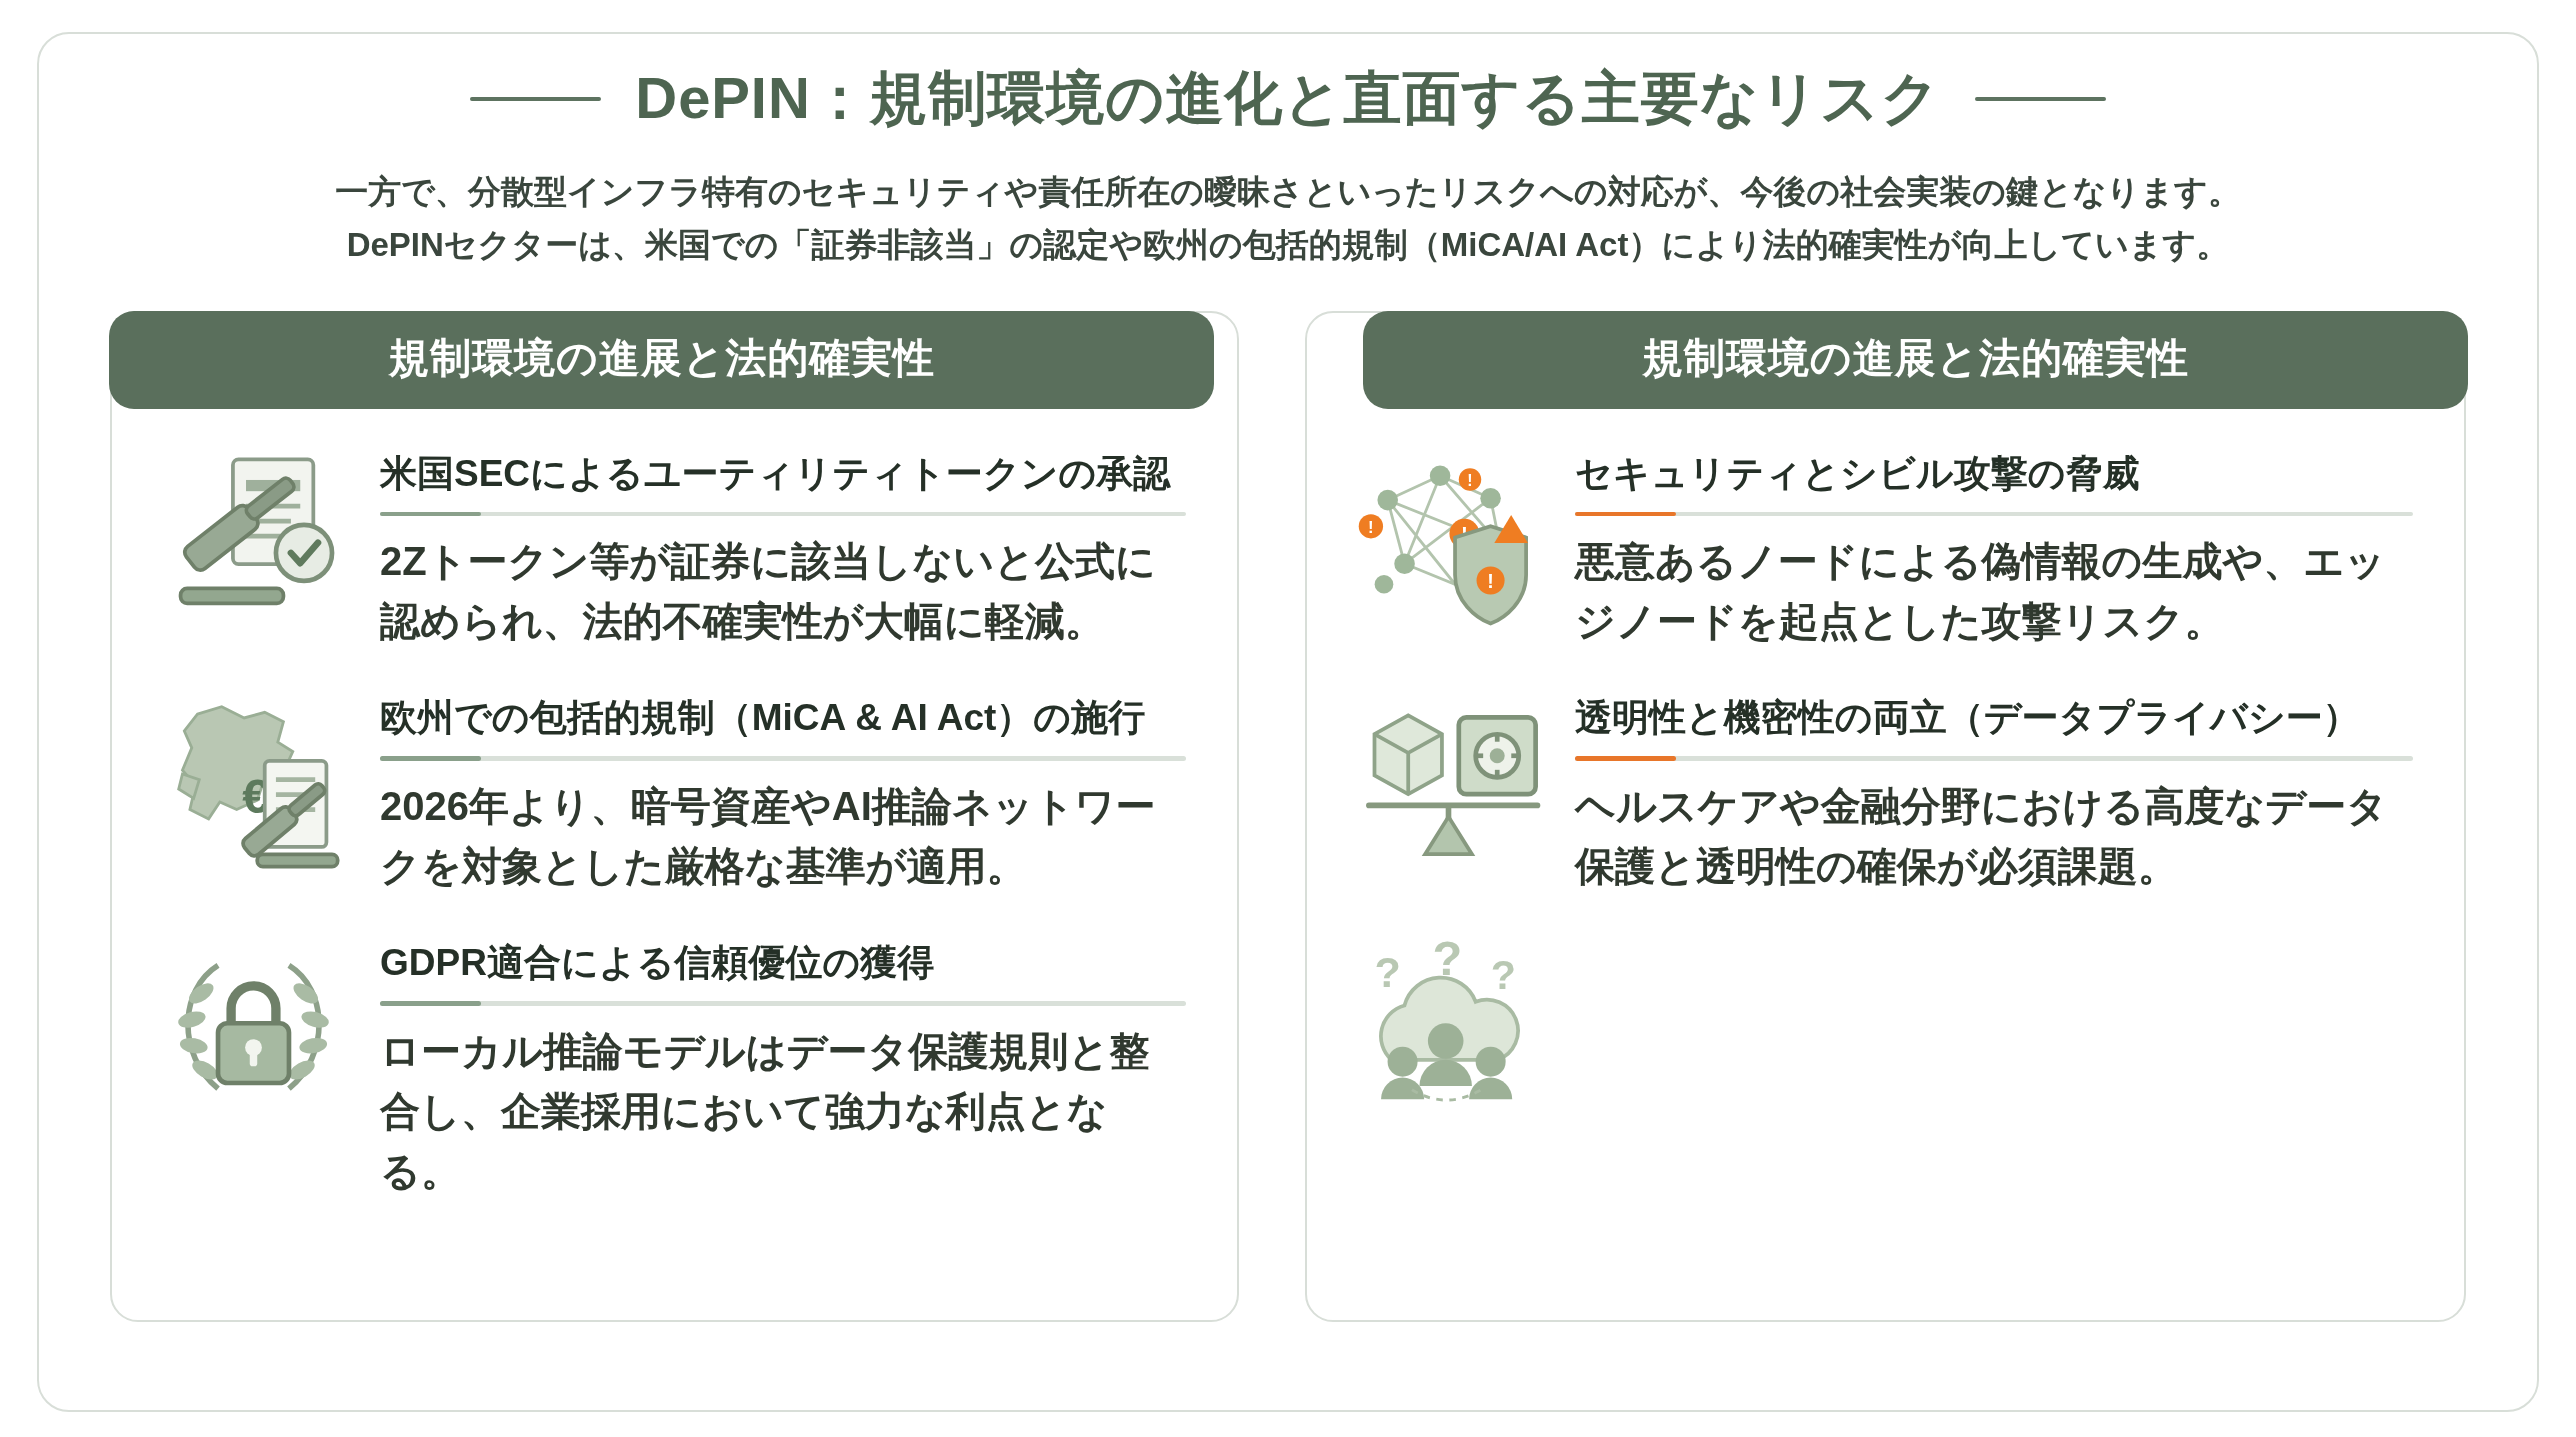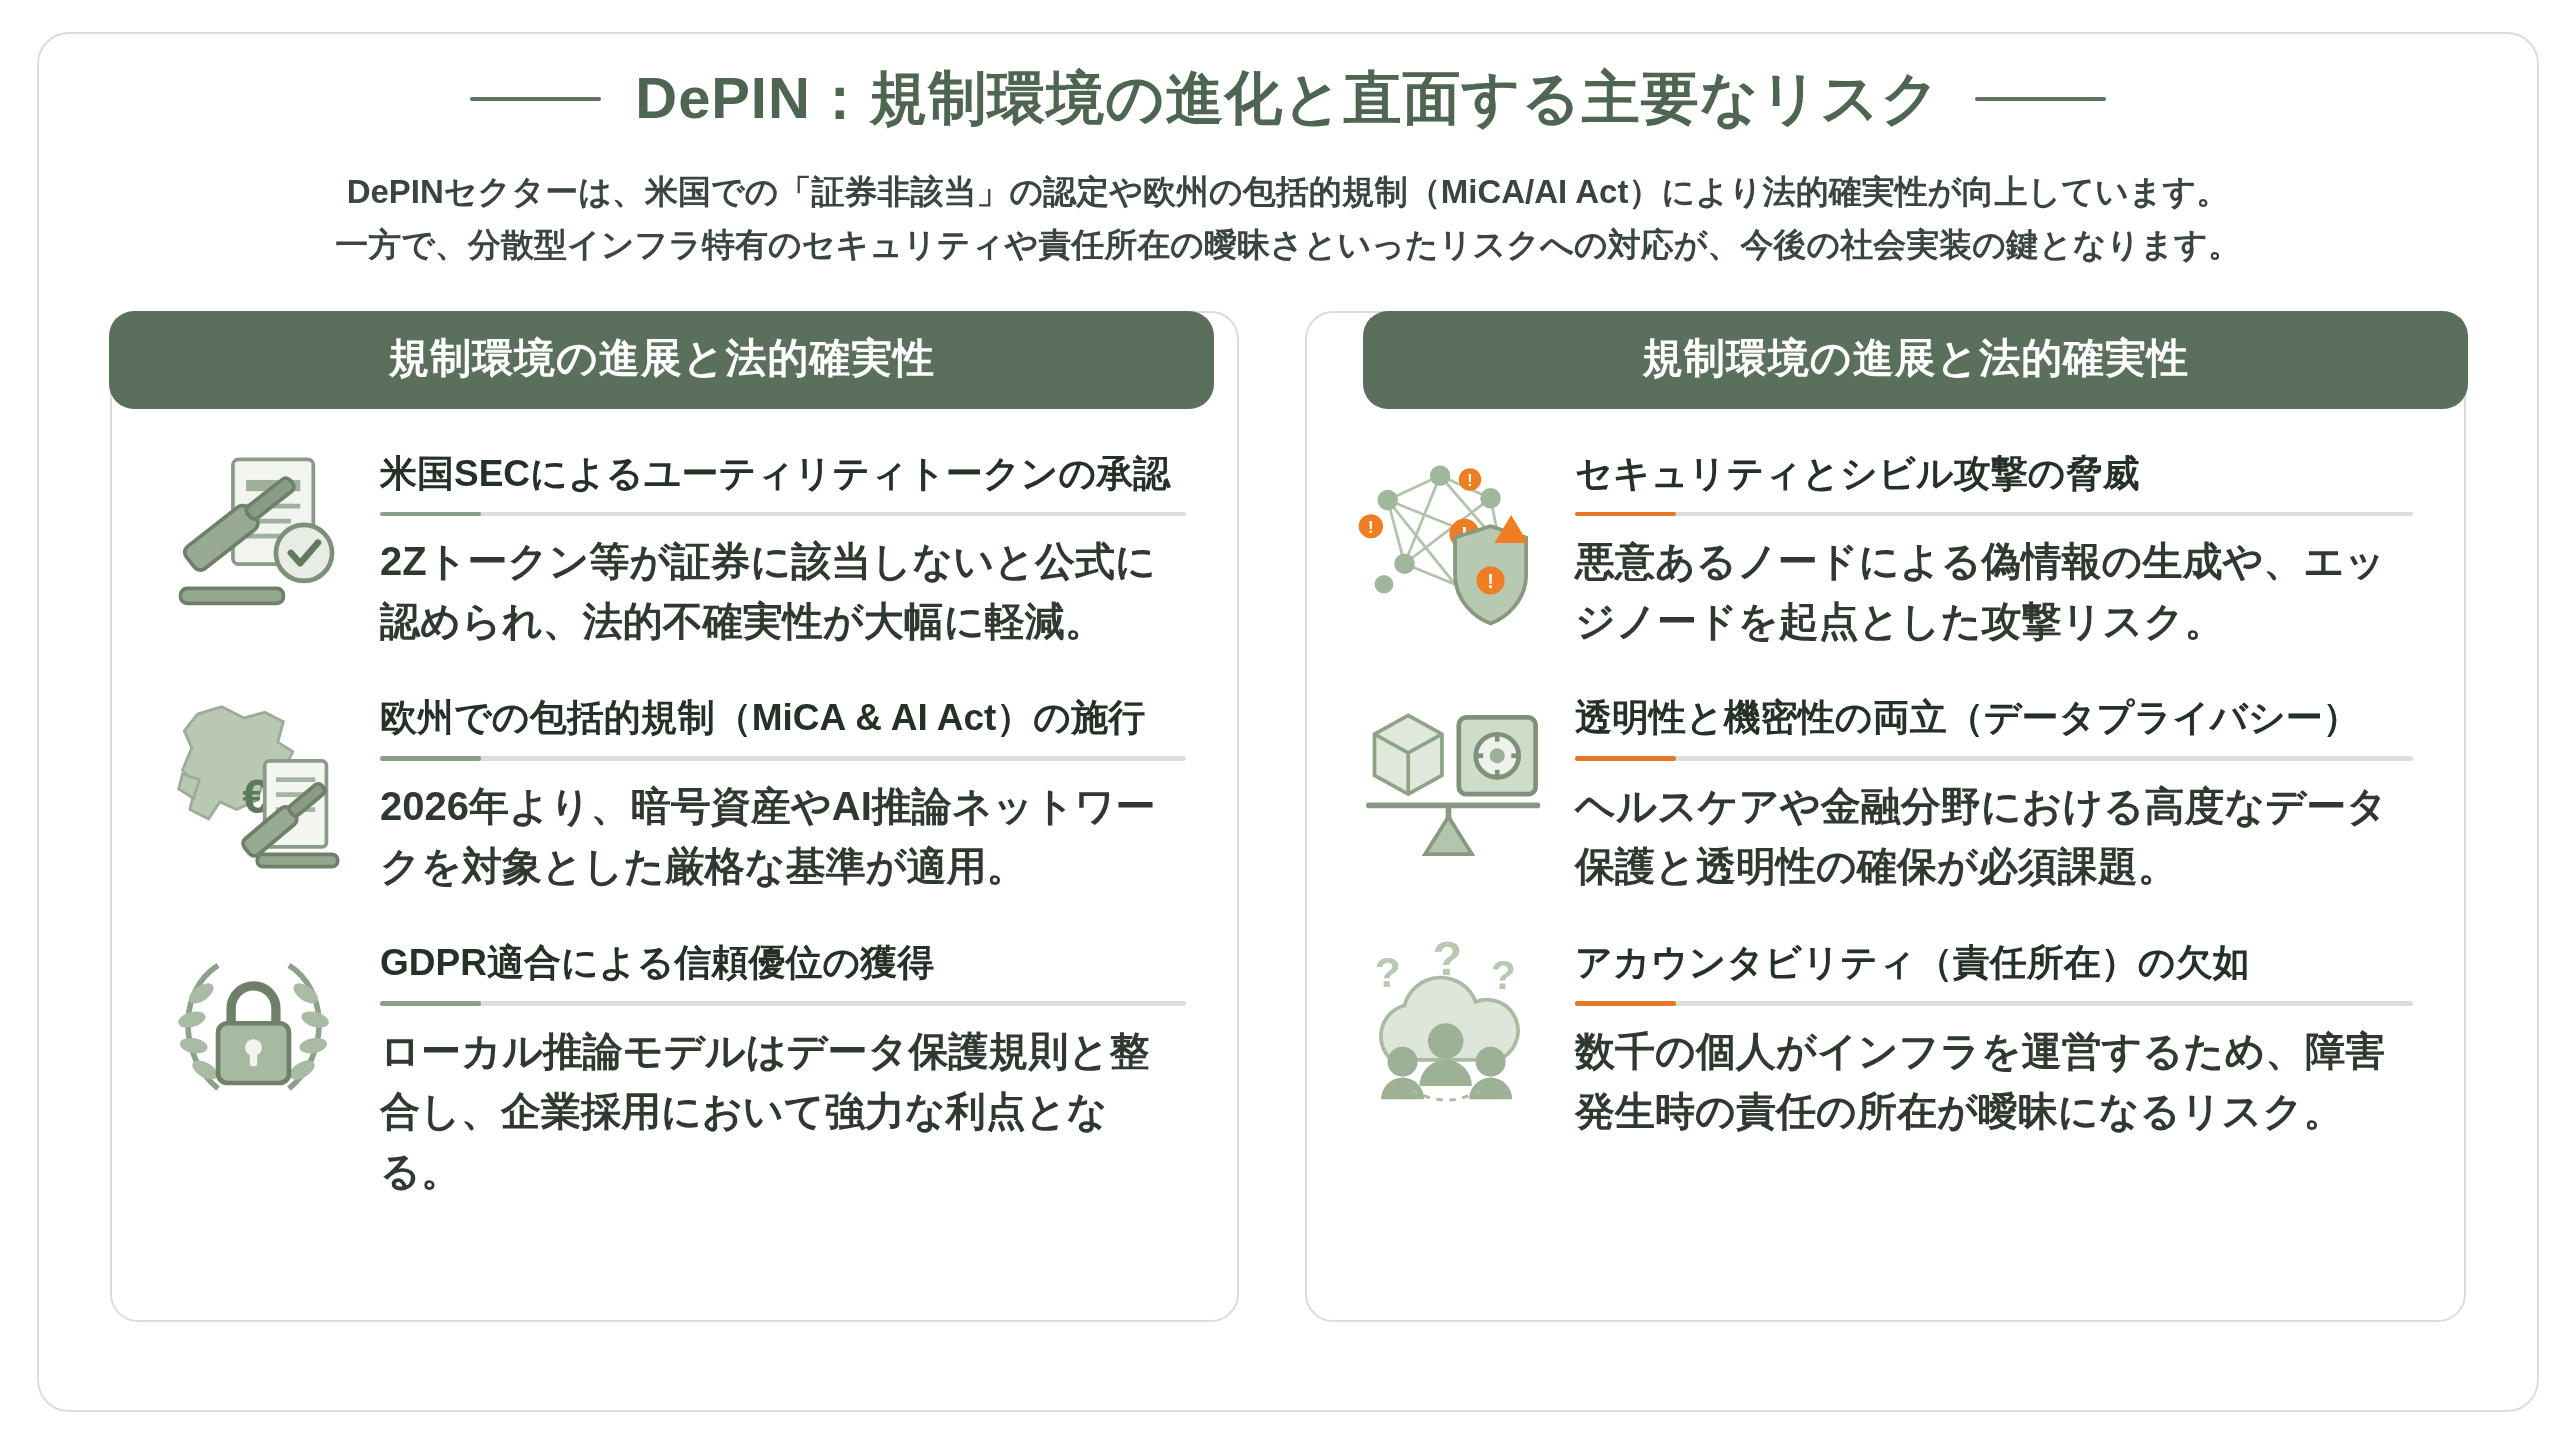--- a/index.html
+++ b/index.html
@@ -166,22 +166,22 @@
 <div class="poster">
   <div class="frame"></div>
 
   <div class="title-row">
     <div class="title-rule"></div>
     <div class="title-text">DePIN：規制環境の進化と直面する主要なリスク</div>
     <div class="title-rule"></div>
   </div>
 
   <div class="lead">
+    <div>一方で、分散型インフラ特有のセキュリティや責任所在の曖昧さといったリスクへの対応が、今後の社会実装の鍵となります。</div>
     <div>DePINセクターは、米国での「証券非該当」の認定や欧州の包括的規制（MiCA/AI Act）により法的確実性が向上しています。</div>
-    <div>一方で、分散型インフラ特有のセキュリティや責任所在の曖昧さといったリスクへの対応が、今後の社会実装の鍵となります。</div>
   </div>
 
   <div class="columns">
 
     <div class="col left">
       <div class="col-head">規制環境の進展と法的確実性</div>
       <div class="items">
 
         <div class="item">
           <div class="icon-wrap">
@@ -334,25 +334,20 @@
                 <circle cx="102" cy="110" r="19"></circle>
                 <path d="M74 158 a28 28 0 0 1 56 0z"></path>
                 <circle cx="56" cy="132" r="16"></circle>
                 <path d="M33 172 a23 23 0 0 1 46 0z"></path>
                 <circle cx="150" cy="132" r="16"></circle>
                 <path d="M127 172 a23 23 0 0 1 46 0z"></path>
               </g>
               <path d="M66 162 q36 22 74 0" fill="none" stroke="#a9bba3" stroke-width="3" stroke-dasharray="7 7"></path>
             </svg>
           </div>
-          <div class="item-body">
-            <div class="item-title">アカウンタビリティ（責任所在）の欠如</div>
-            <div class="divider"></div>
-            <div class="item-desc">数千の個人がインフラを運営するため、障害発生時の責任の所在が曖昧になるリスク。</div>
-          </div>
         </div>
 
       </div>
     </div>
 
   </div>
 </div>
 
 
 </body></html>

